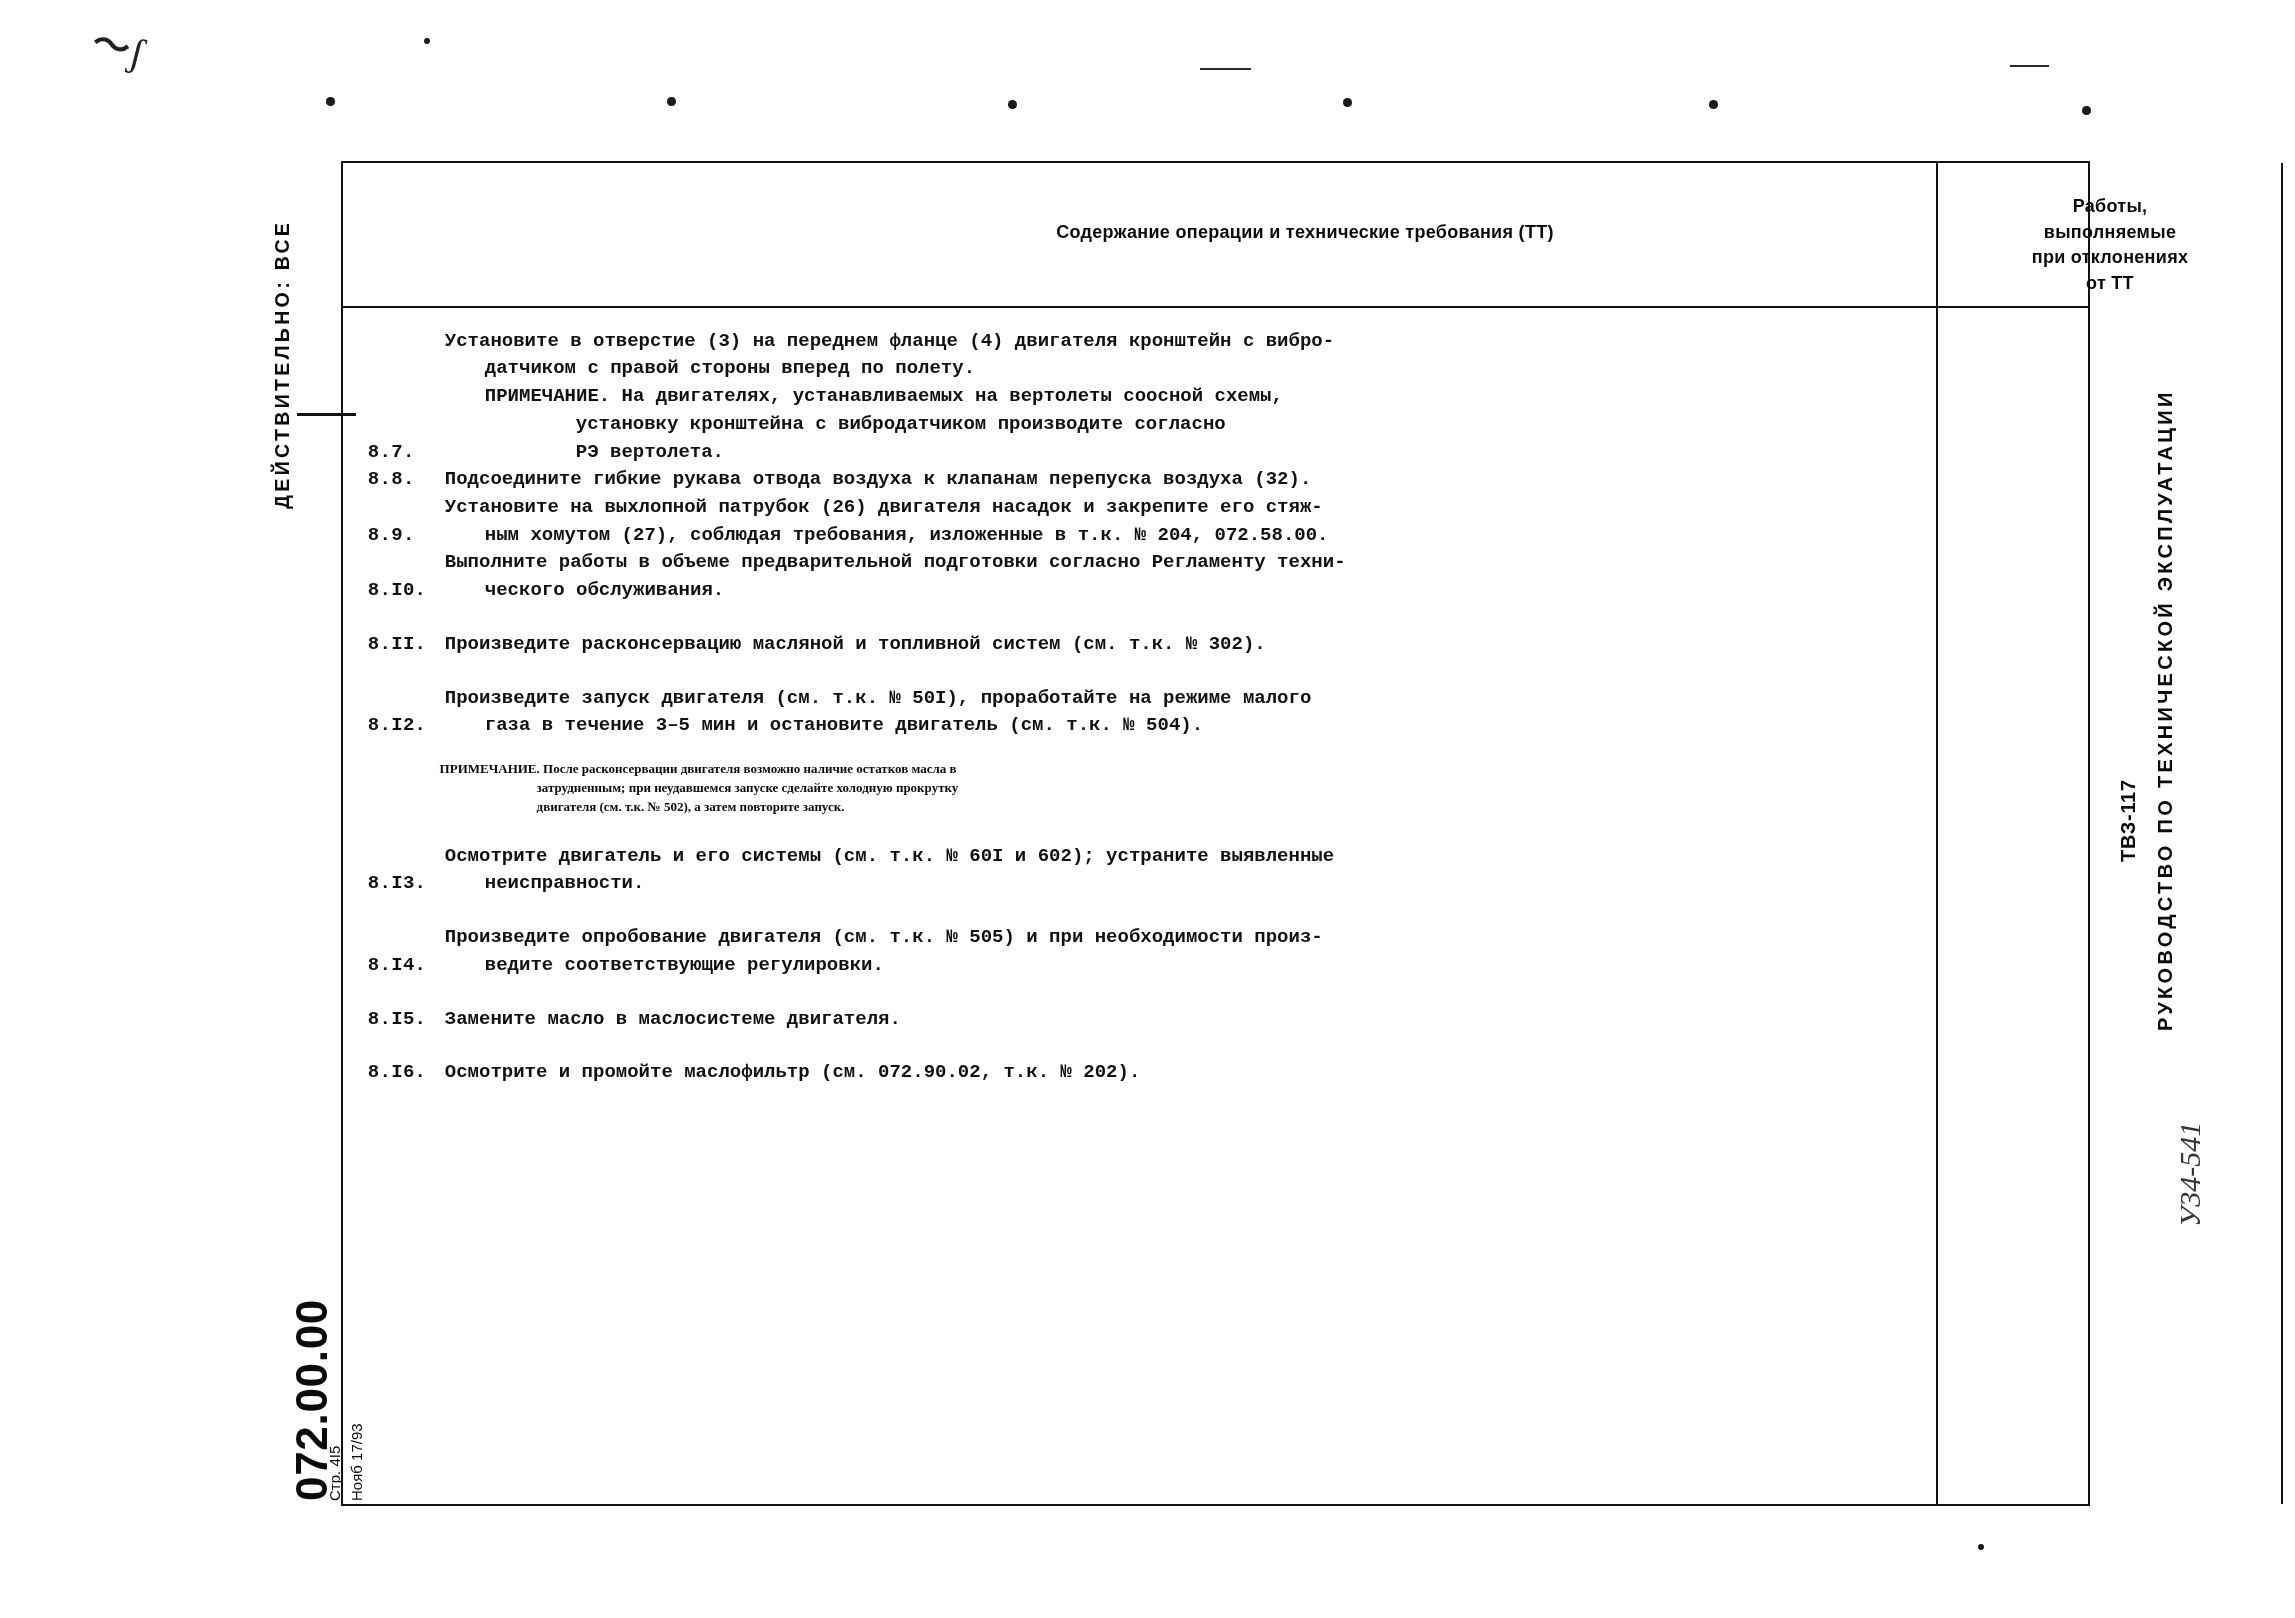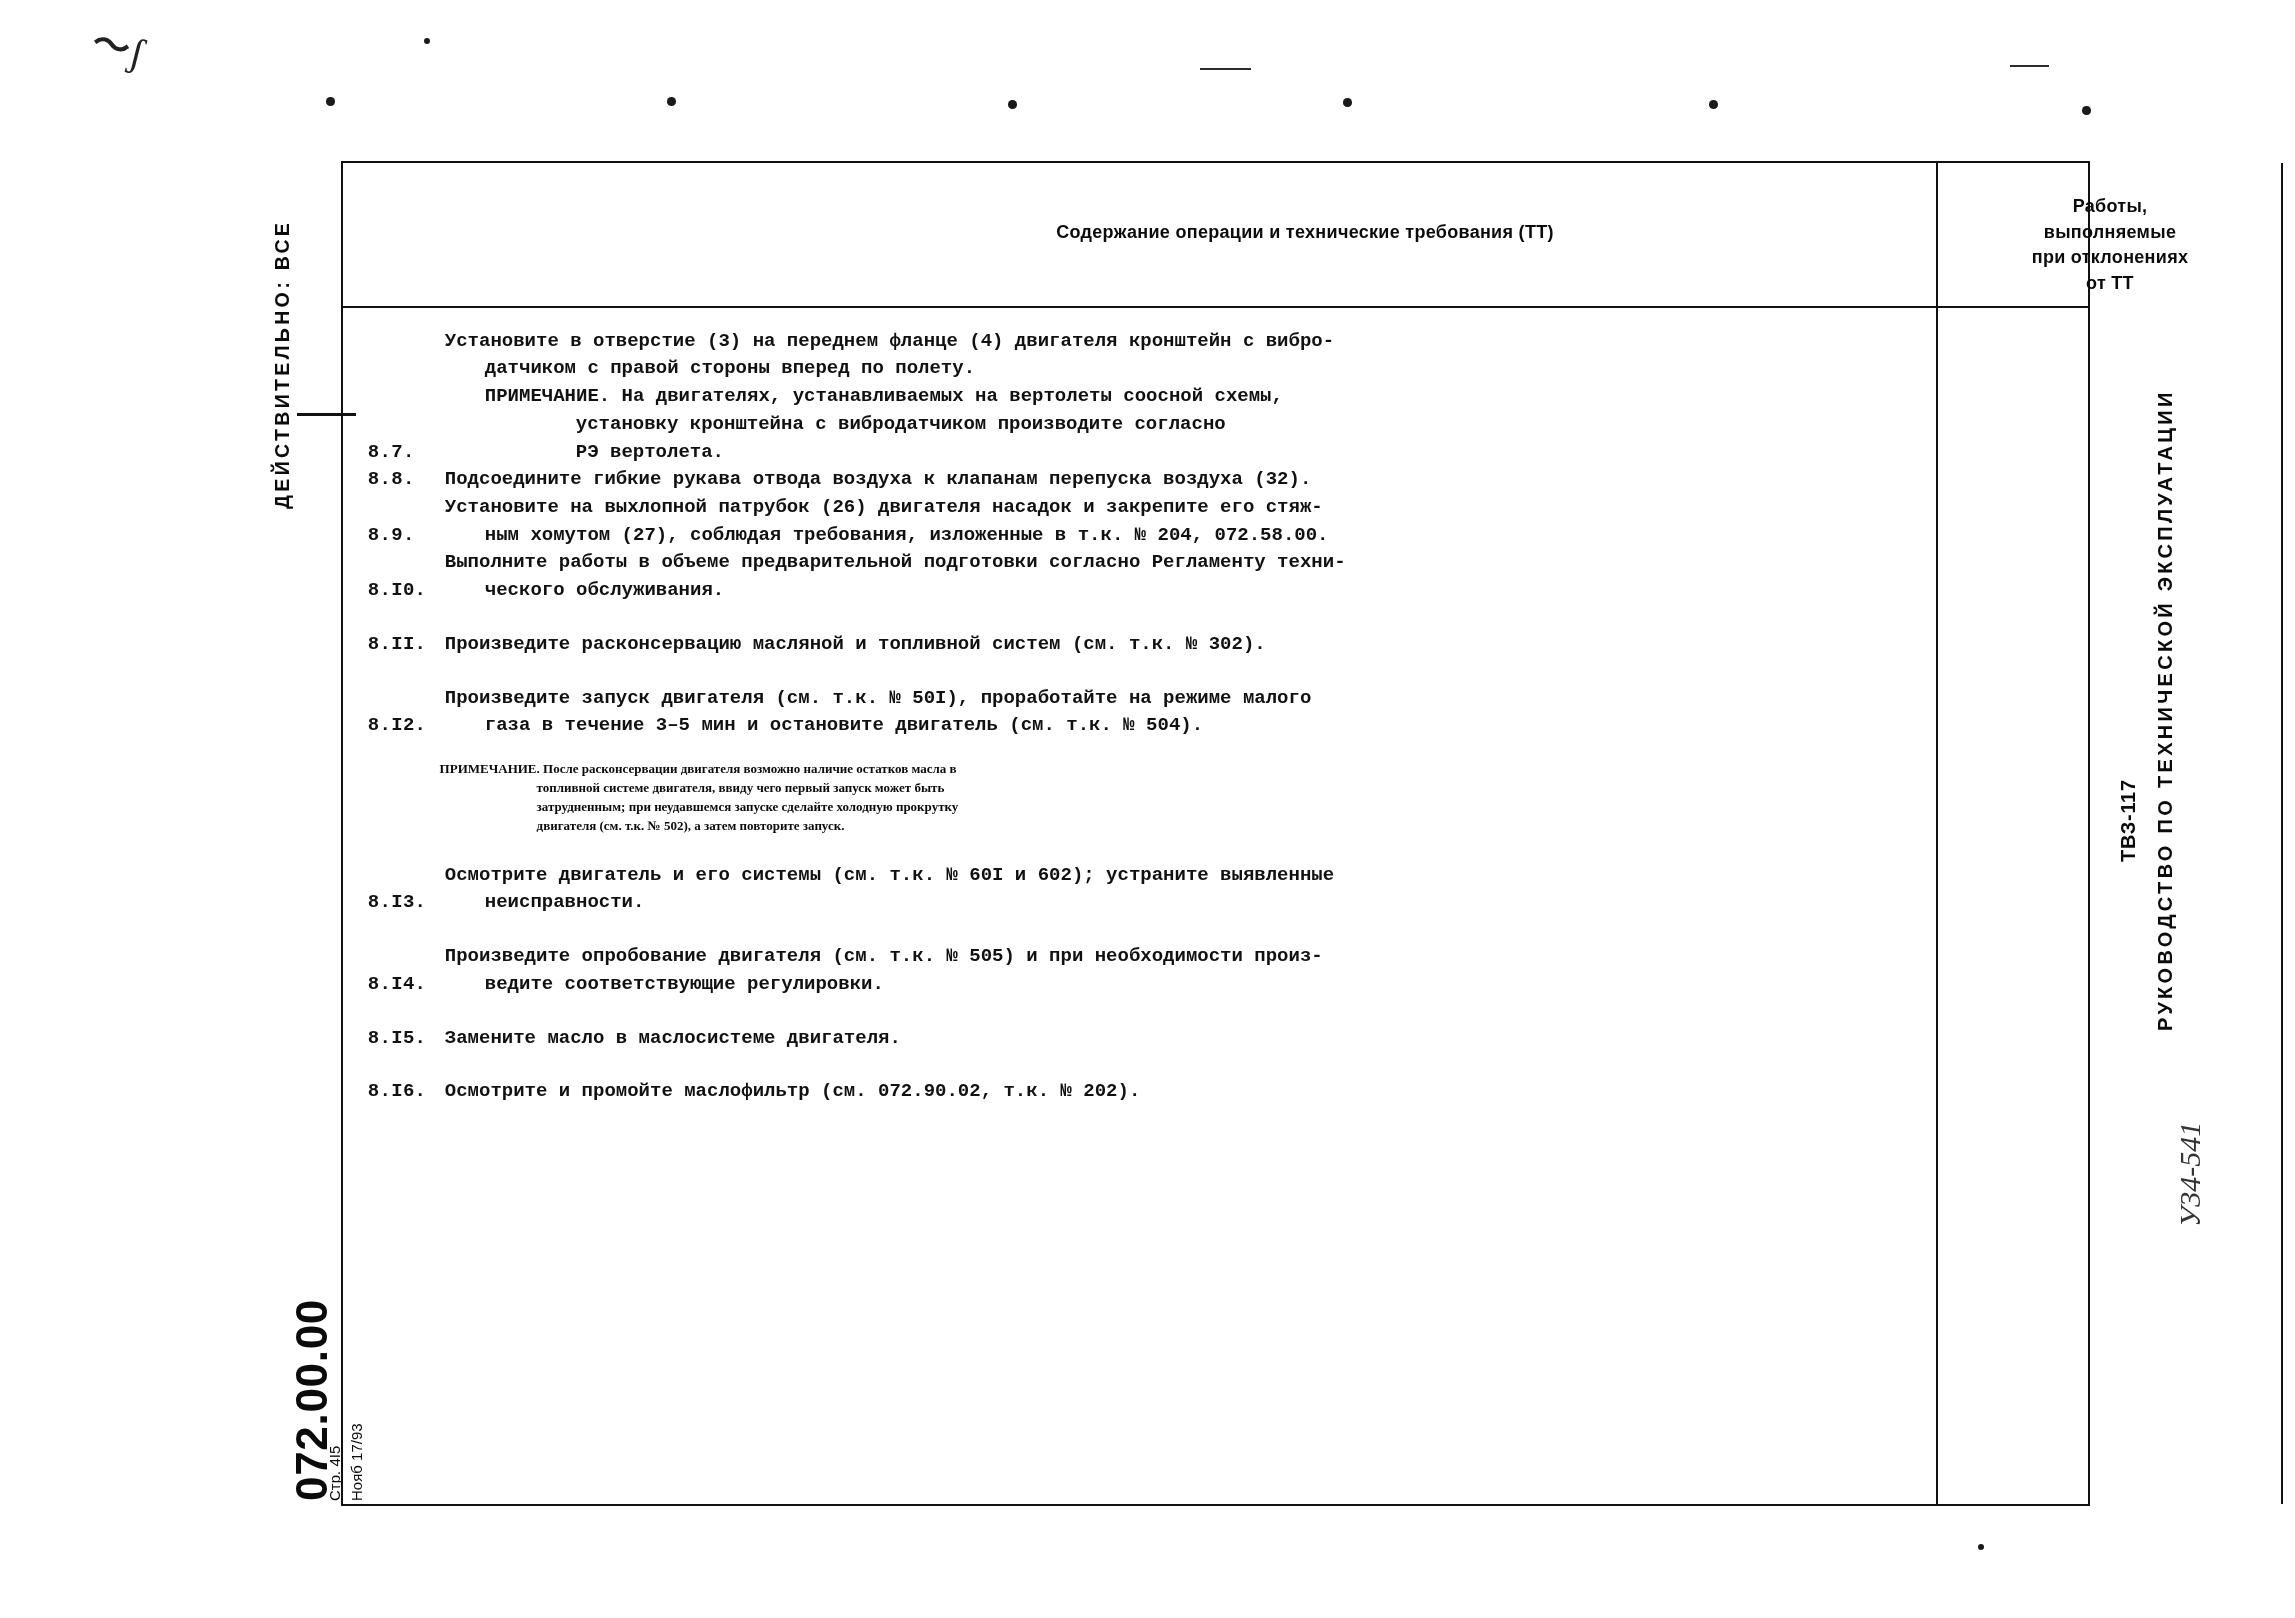--- a/index.html
+++ b/index.html
@@ -305,21 +305,20 @@
       <span class="txt">
         <span class="l">Произведите запуск двигателя (см. т.к. № 50I), проработайте на режиме малого</span>
         <span class="l ind1">газа в течение 3–5 мин и остановите двигатель (см. т.к. № 504).</span>
       </span>
     </div>
 
     <div class="gap-m"></div>
 
     <div class="note">
       <span class="l">ПРИМЕЧАНИЕ. После расконсервации двигателя возможно наличие остатков масла в</span>
-      <span class="l ind">топливной системе двигателя, ввиду чего первый запуск может быть</span>
       <span class="l ind">затрудненным; при неудавшемся запуске сделайте холодную прокрутку</span>
       <span class="l ind">двигателя (см. т.к. № 502), а затем повторите запуск.</span>
     </div>
 
     <div class="gap-l"></div>
 
     <div class="item">
       <span class="num">8.I3.</span>
       <span class="txt">
         <span class="l">Осмотрите двигатель и его системы (см. т.к. № 60I и 602); устраните выявленные</span>

